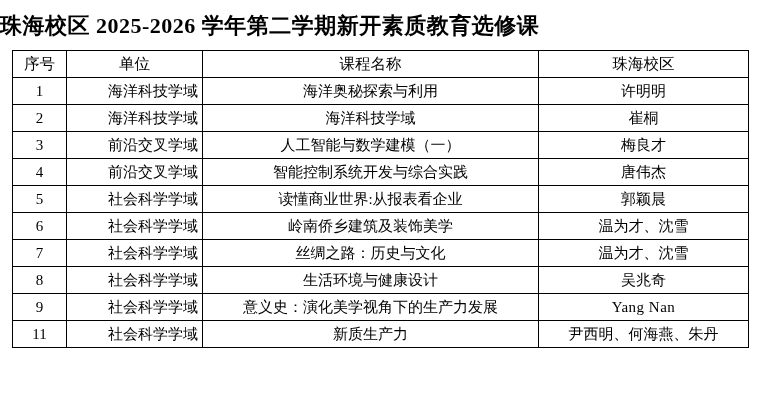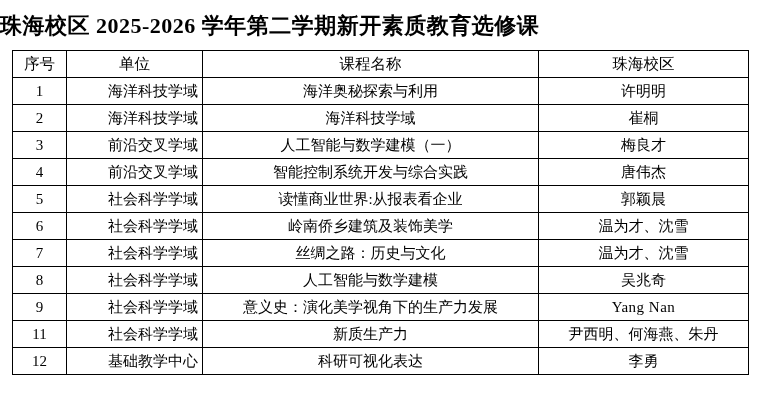--- a/index.html
+++ b/index.html
@@ -140,38 +140,32 @@
           </tr>
           <tr>
             <td class="idx">7</td>
             <td class="dept">社会科学学域</td>
             <td class="cname">丝绸之路：历史与文化</td>
             <td class="teacher">温为才、沈雪</td>
           </tr>
           <tr>
             <td class="idx">8</td>
             <td class="dept">社会科学学域</td>
-            <td class="cname">人工智能与数学建模</td>
+            <td class="cname">生活环境与健康设计</td>
             <td class="teacher">吴兆奇</td>
           </tr>
           <tr>
             <td class="idx">9</td>
             <td class="dept">社会科学学域</td>
             <td class="cname">意义史：演化美学视角下的生产力发展</td>
             <td class="teacher latin">Yang Nan</td>
           </tr>
           <tr>
             <td class="idx">11</td>
             <td class="dept">社会科学学域</td>
             <td class="cname">新质生产力</td>
             <td class="teacher">尹西明、何海燕、朱丹</td>
           </tr>
-          <tr>
-            <td class="idx">12</td>
-            <td class="dept">基础教学中心</td>
-            <td class="cname">科研可视化表达</td>
-            <td class="teacher">李勇</td>
-          </tr>
         </tbody>
     </table>
   </div>
 
 </div>
 
 </body></html>

